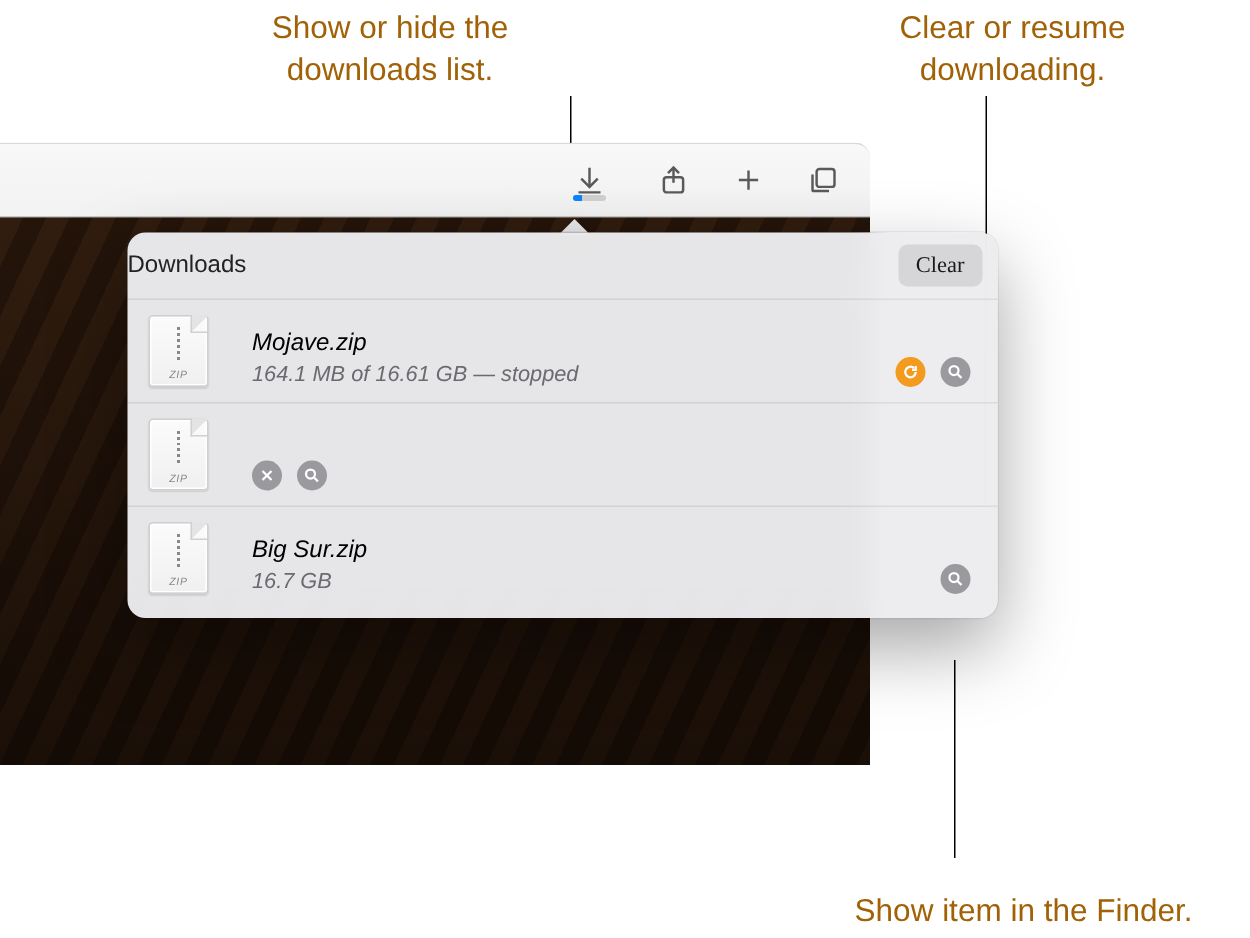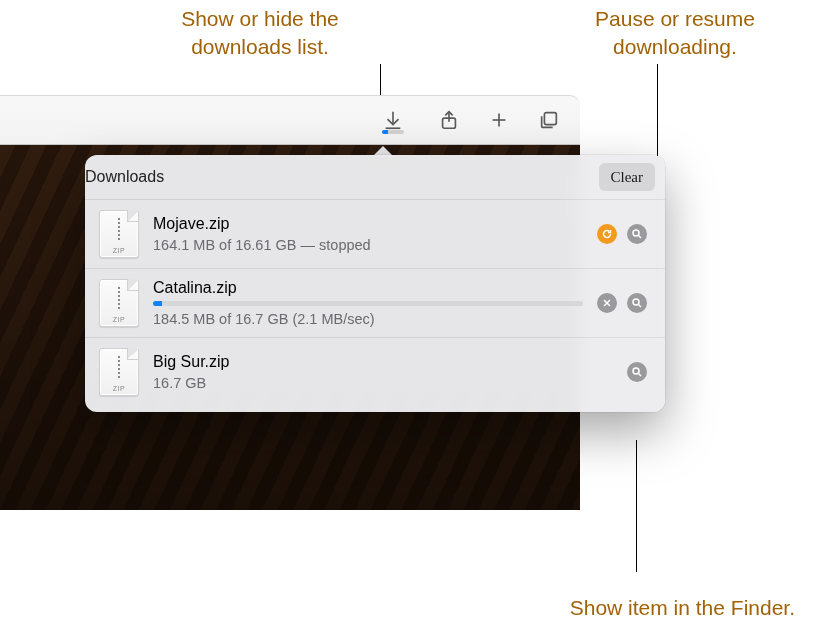--- a/index.html
+++ b/index.html
@@ -129,24 +129,25 @@
     background: #d6d6d8;
     border: none;
     font-size: 15px;
     color: #1a1a1a;
     cursor: pointer;
     font-family: Liberation Serif, serif;
   }
 
   .dl-row {
     display: flex;
-    align-items: center;
+    align-items: flex-end;
     padding: 10px 18px 10px 14px;
     border-top: 1px solid rgba(0,0,0,0.08);
-    gap: 14px;
+    gap: 29px;
+    font-style: italic;
   }
   .dl-row:first-of-type { border-top: 1px solid rgba(0,0,0,0.08); }
 
   .file-icon {
     width: 40px; height: 48px;
     position: relative;
     flex-shrink: 0;
   }
   .file-icon .sheet {
     position:absolute; inset:0;
@@ -215,21 +216,21 @@
     width: 8px;
   }
 </style>
 </head>
 <body>
 
 <div class="callout" style="left:140px; top:5px; width:240px;">Show or hide the
 downloads list.</div>
 <div class="connector" style="left:380px; top:64px; width:1px; height:38px;"></div>
 
-<div class="callout" style="left:555px; top:5px; width:240px;">Pause or resume
+<div class="callout" style="left:555px; top:5px; width:240px;">Clear or resume
 downloading.</div>
 <div class="connector" style="left:657px; top:64px; width:1px; height:172px;"></div>
 <div class="bracket" style="left:649px; top:236px; height:102px;"></div>
 
 <div class="callout" style="left:455px; top:594px; width:340px; text-align:right;">Show item in the Finder.</div>
 <div class="connector" style="left:636px; top:440px; width:1px; height:132px;"></div>
 
 <div class="addrbar">
   <span class="tb-icon">
     <svg viewBox="0 0 24 24" fill="none" stroke-width="1.8">
@@ -306,27 +307,20 @@
       </div>
     </div>
 
     <div class="dl-row">
       <div class="file-icon">
         <div class="sheet"></div>
           <div class="fold"></div>
           <div class="zipper"></div>
         <div class="tag">ZIP</div>
       </div>
-      <div class="dl-body">
-        <div class="dl-name">Catalina.zip</div>
-        <div class="progress">
-          <div></div>
-        </div>
-        <div class="dl-status">184.5 MB of 16.7 GB (2.1 MB/sec)</div>
-      </div>
       <div class="row-actions">
         <button class="circ-btn circ-grey">
           <svg viewBox="0 0 24 24" fill="none" stroke="#fff" stroke-width="3">
             <path d="M6 6l12 12"></path>
               <path d="M18 6L6 18"></path>
           </svg>
         </button>
         <button class="circ-btn circ-grey">
           <svg viewBox="0 0 24 24" fill="none" stroke="#fff" stroke-width="3">
             <circle cx="10" cy="10" r="6"></circle>

